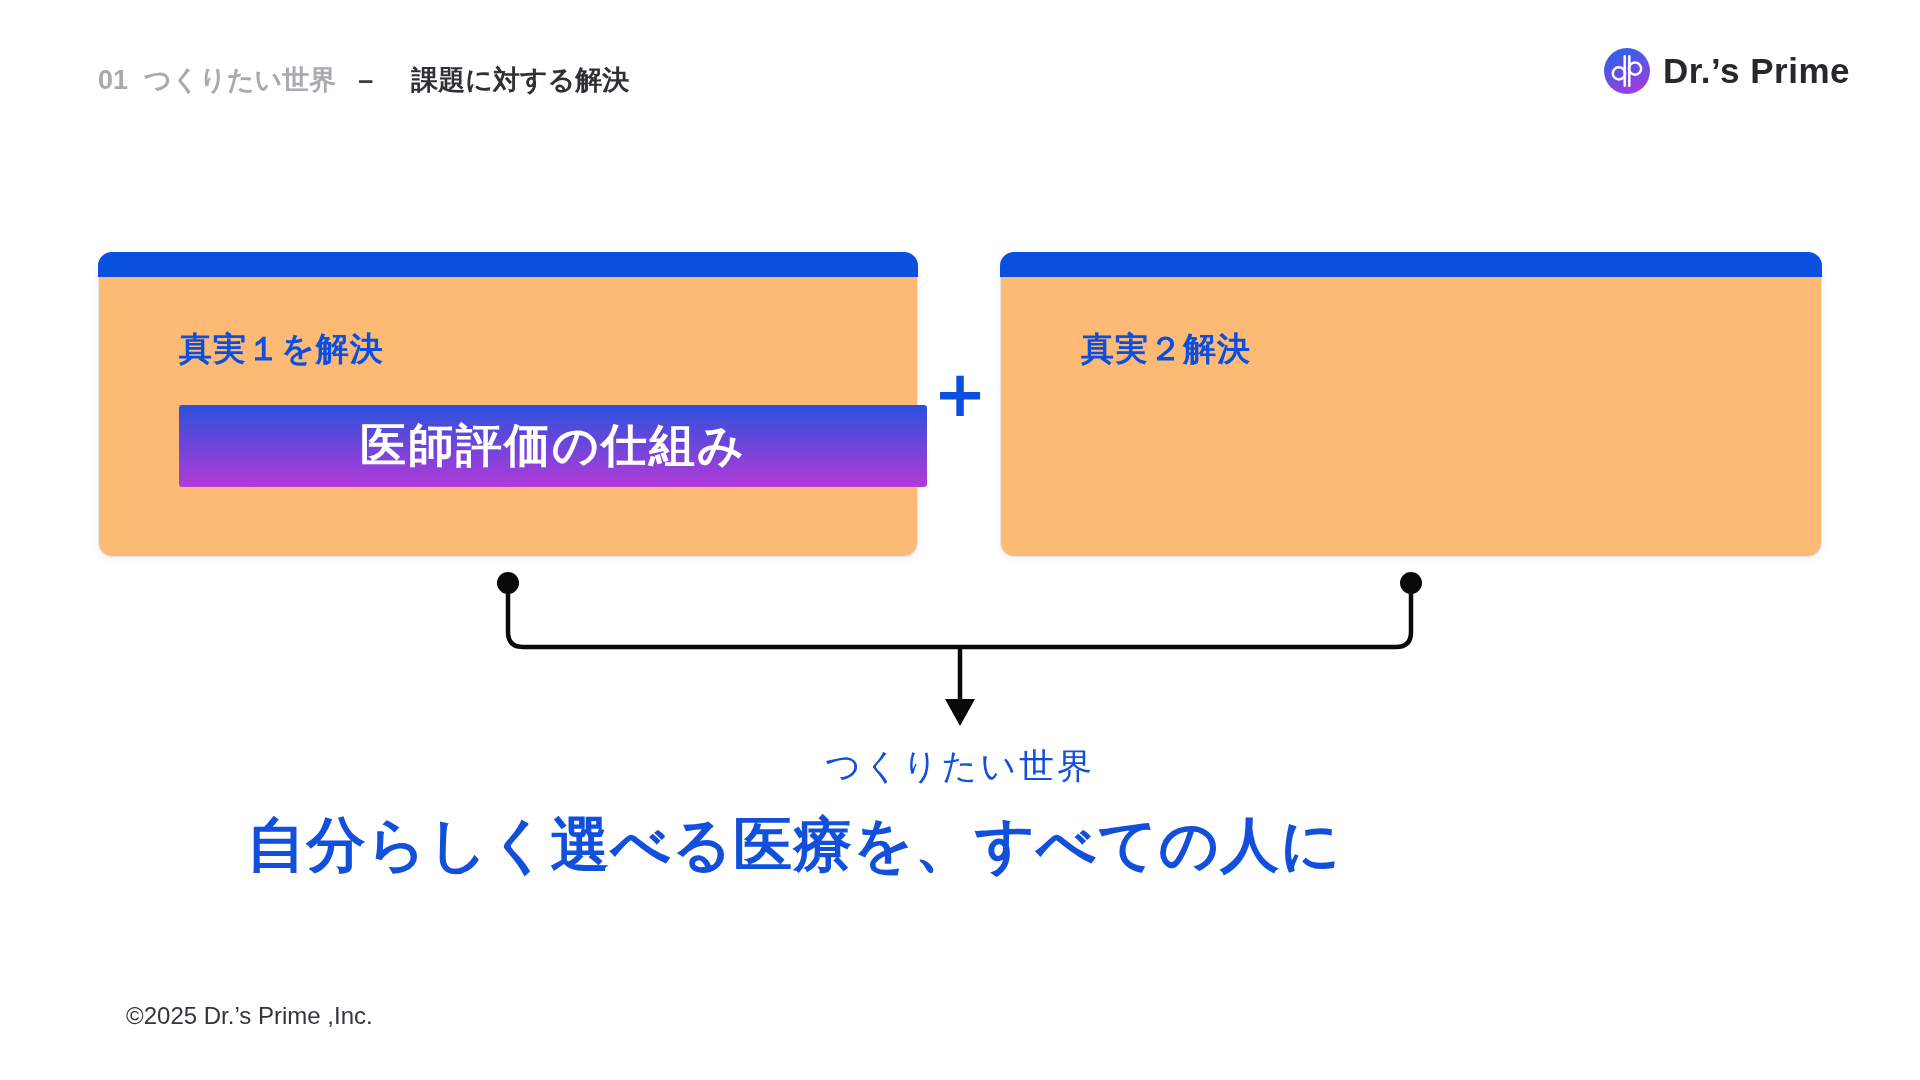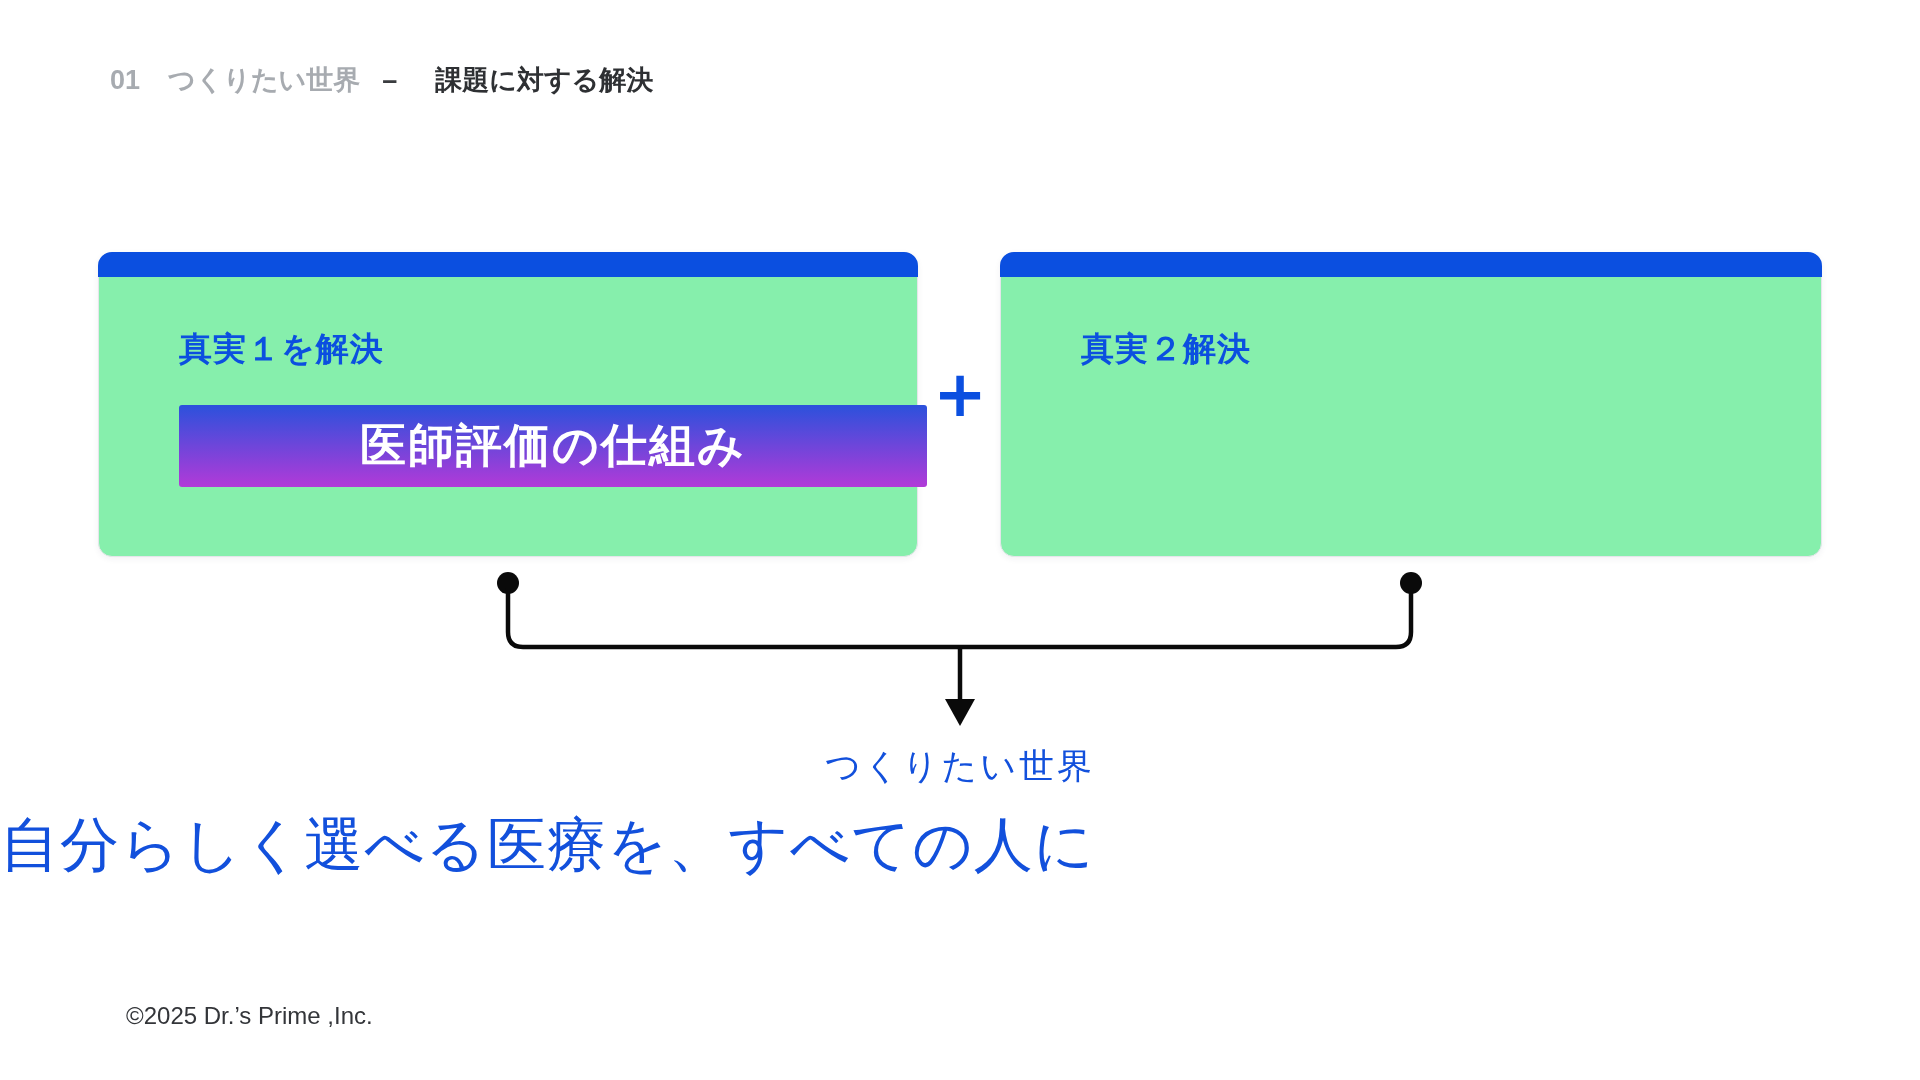--- a/index.html
+++ b/index.html
@@ -19,35 +19,35 @@
     position:relative;overflow:hidden;
   }
   .slide{position:absolute;inset:0;}
 
   
   .header{
     position:absolute;left:98px;top:62px;
     display:flex;align-items:baseline;gap:16px;
     font-weight:bold;font-size:27px;
   }
-  .header .sec-num,.header .sec-title{color:var(--muted-gray);margin-left:12px;}
+  .header .sec-num,.header .sec-title{color:var(--muted-gray);}
   .header .sep{color:#3a3c3f;font-weight:bold;margin:0 6px;}
   .header .page-title{color:#2e3033;padding-left:16px;}
 
   
   .brand{
     position:absolute;right:70px;top:48px;
     display:flex;align-items:center;gap:13px;
   }
   .brand .name{font-size:35px;font-weight:bold;color:#26282b;letter-spacing:0.5px;}
 
   
   .card{
     position:absolute;top:252px;height:305px;width:820px;
-    background:#86efac;border:1px solid #e4e6ea;border-radius:14px;
+    background:#fdba74;border:1px solid #e4e6ea;border-radius:14px;
     box-shadow:0 2px 6px rgba(30,40,60,0.06);
     box-sizing:border-box;
   }
   .card.left{left:98px;}
   .card.right{left:1000px;width:822px;padding-left:6px;}
   .card-topbar{
     position:absolute;top:-1px;left:-1px;right:-1px;height:25px;
     background:var(--bar-blue);
     border-radius:14px 14px 0 0;
   }
@@ -74,41 +74,61 @@
   
   .connector{position:absolute;left:0;top:560px;}
 
   
   .result-label{
     position:absolute;left:0;top:743px;width:1920px;
     text-align:center;color:#1250dc;font-size:35px;letter-spacing:3px;
   }
   .result-statement{
     position:absolute;left:0;top:806px;width:1588px;
-    color:#1250dc;font-size:59px;font-weight:normal;letter-spacing:1px;
+    text-align:center;color:#1250dc;font-size:59px;font-weight:bold;letter-spacing:1px;
   }
 
   
   .copyright{
     position:absolute;left:98px;top:1002px;
     color:#333539;font-size:24px;margin-left:28px;
   }
 </style>
 </head>
 <body>
 
 <div class="slide">
 
   <div class="header">
     <span class="sec-num">01</span>
     <span class="sec-title">つくりたい世界</span>
     <span class="sep">–</span>
     <span class="page-title">課題に対する解決</span>
   </div>
 
+  <div class="brand">
+    <span style="display:inline-flex;">
+      <svg width="46" height="46" viewBox="0 0 48 48" aria-hidden="true">
+        <defs>
+          <linearGradient id="lg" x1="0.3" y1="0" x2="0.7" y2="1">
+            <stop offset="0" stop-color="#2a63e8"></stop>
+            <stop offset="1" stop-color="#a53be0"></stop>
+          </linearGradient>
+        </defs>
+        <circle cx="24" cy="24" r="24" fill="url(#lg)"></circle>
+        <g stroke="#ffffff" stroke-width="2.6" fill="none" stroke-linecap="round">
+          <circle cx="15.6" cy="26.5" r="6.4"></circle>
+          <circle cx="32.4" cy="21.5" r="6.4"></circle>
+          <path d="M21.6 8.5 V39.5"></path>
+          <path d="M26.4 8.5 V39.5"></path>
+        </g>
+      </svg>
+    </span>
+    <span class="name">Dr.’s Prime</span>
+  </div>
 
   <div class="card left">
     <div class="card-topbar"></div>
     <div class="card-label">真実１を解決</div>
     <div class="solution-pill">医師評価の仕組み</div>
   </div>
 
   <div class="plus">+</div>
 
   <div class="card right">

